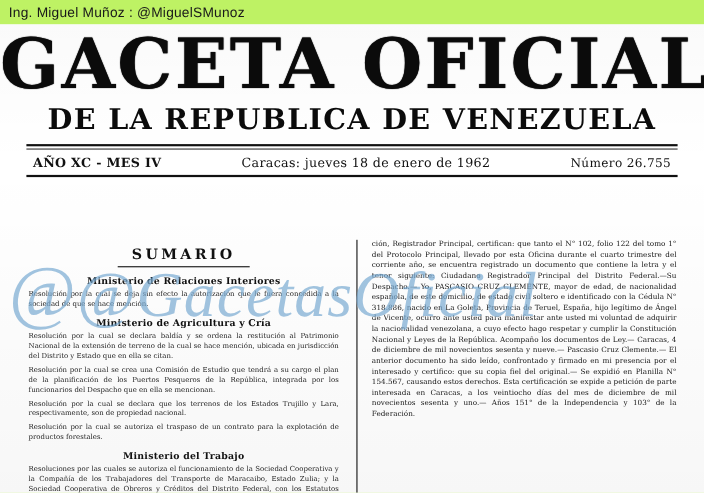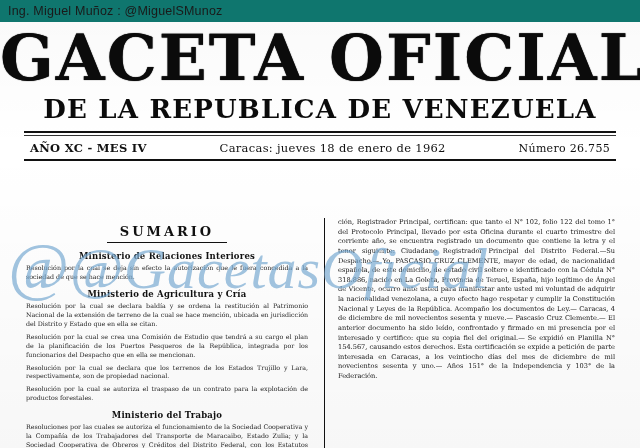--- a/index.html
+++ b/index.html
@@ -5,21 +5,21 @@
   html,body{margin:0;padding:0;}
   body{
     width:640px;height:448px;
     background:#ffffff;
     font-family:"Liberation Serif", serif;
     overflow:hidden;
     position:relative;
   }
   .page{
     position:absolute;inset:0;
-    background:#0f766e;
+    background:#bef264;
     text-decoration:underline;
   }
   
   .credit{
     position:absolute;
     top:4px;left:8px;
     font-family:"Liberation Sans", sans-serif;
     font-size:12.5px;
     color:#1a1a1a;
     letter-spacing:.2px;

